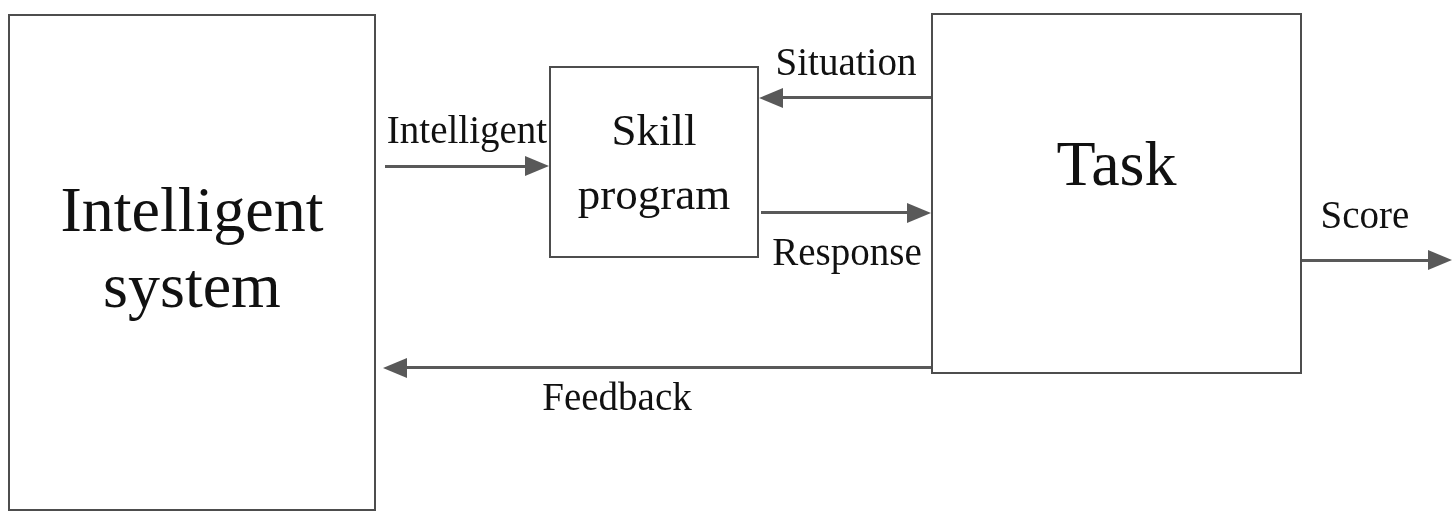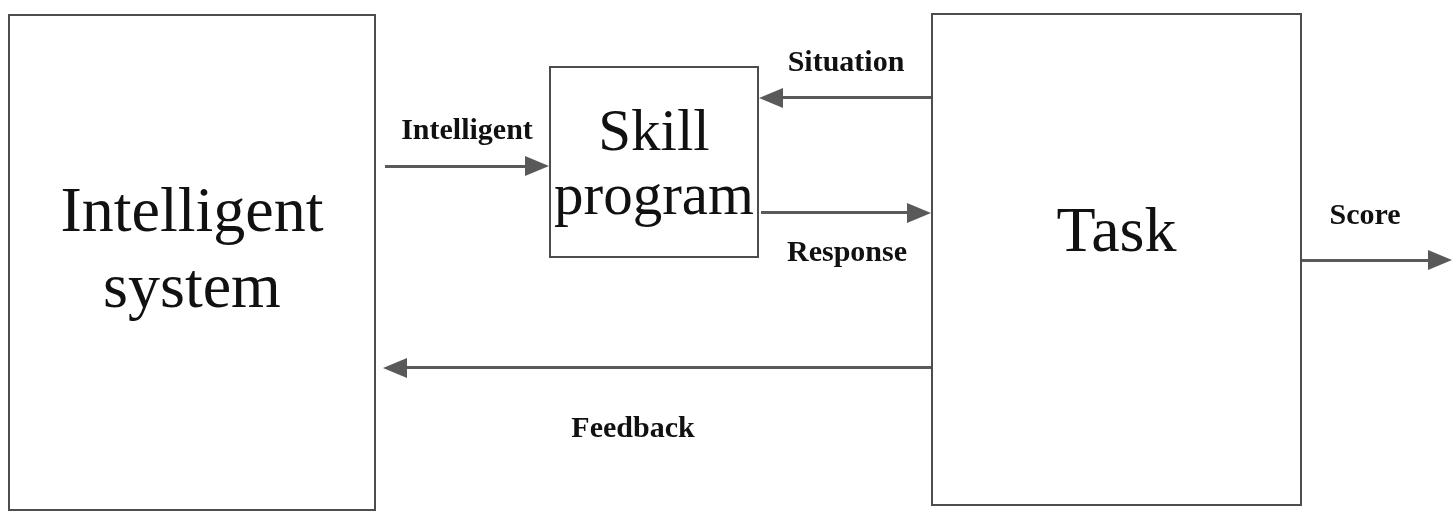--- a/index.html
+++ b/index.html
@@ -16,51 +16,51 @@
   
   .node{
     position:absolute;
     border:2.5px solid var(--box-border-color);
     background:var(--background);
     display:flex;align-items:center;justify-content:center;
     text-align:center;
   }
   .node-intelligent{left:8px;top:14px;width:368px;height:497px;}
   .node-skill{left:549px;top:66px;width:210px;height:192px;}
-  .node-task{left:931px;top:13px;width:371px;height:493px;}
+  .node-task{left:931px;top:13px;width:371px;height:361px;}
   .node-label-big{font-size:64px;line-height:76px;}
   .node-intelligent .node-label-big{transform:translateY(-15px);}
   .node-task .node-label-big{transform:translateY(-30px);}
-  .node-label-mid{font-size:59px;line-height:64px;}
+  .node-label-mid{font-size:45px;line-height:64px;}
 
   
   .edge-line{position:absolute;height:3px;background:var(--arrow-color);}
   .arrowhead{position:absolute;width:0;height:0;border-top:10px solid transparent;border-bottom:10px solid transparent;}
   .arrowhead.right{border-left:24px solid var(--arrow-color);}
   .arrowhead.left{border-right:24px solid var(--arrow-color);}
   .edge-label{
-    position:absolute;font-size:30px;line-height:1;white-space:nowrap;
-    transform:translate(-50%,-50%);color:var(--text-color);font-weight:bold;
+    position:absolute;font-size:39px;line-height:1;white-space:nowrap;
+    transform:translate(-50%,-50%);color:var(--text-color);
   }
 
   .line-generation{left:385px;top:165px;width:142px;}
   .head-generation{left:525px;top:156px;}
   .label-generation{left:467px;top:129px;}
 
   .line-situation{left:781px;top:96px;width:150px;}
   .head-situation{left:759px;top:88px;}
   .label-situation{left:846px;top:61px;}
 
   .line-response{left:761px;top:211px;width:148px;}
   .head-response{left:907px;top:203px;}
   .label-response{left:847px;top:251px;text-align:center;}
 
   .line-feedback{left:405px;top:366px;width:526px;}
   .head-feedback{left:383px;top:358px;}
-  .label-feedback{left:617px;top:427px;margin-left:16px;}
+  .label-feedback{left:617px;top:396px;}
 
   .line-score{left:1302px;top:259px;width:128px;}
   .head-score{left:1428px;top:250px;}
   .label-score{left:1365px;top:214px;}
 </style>
 </head>
 <body>
 
 <div class="canvas">
 

